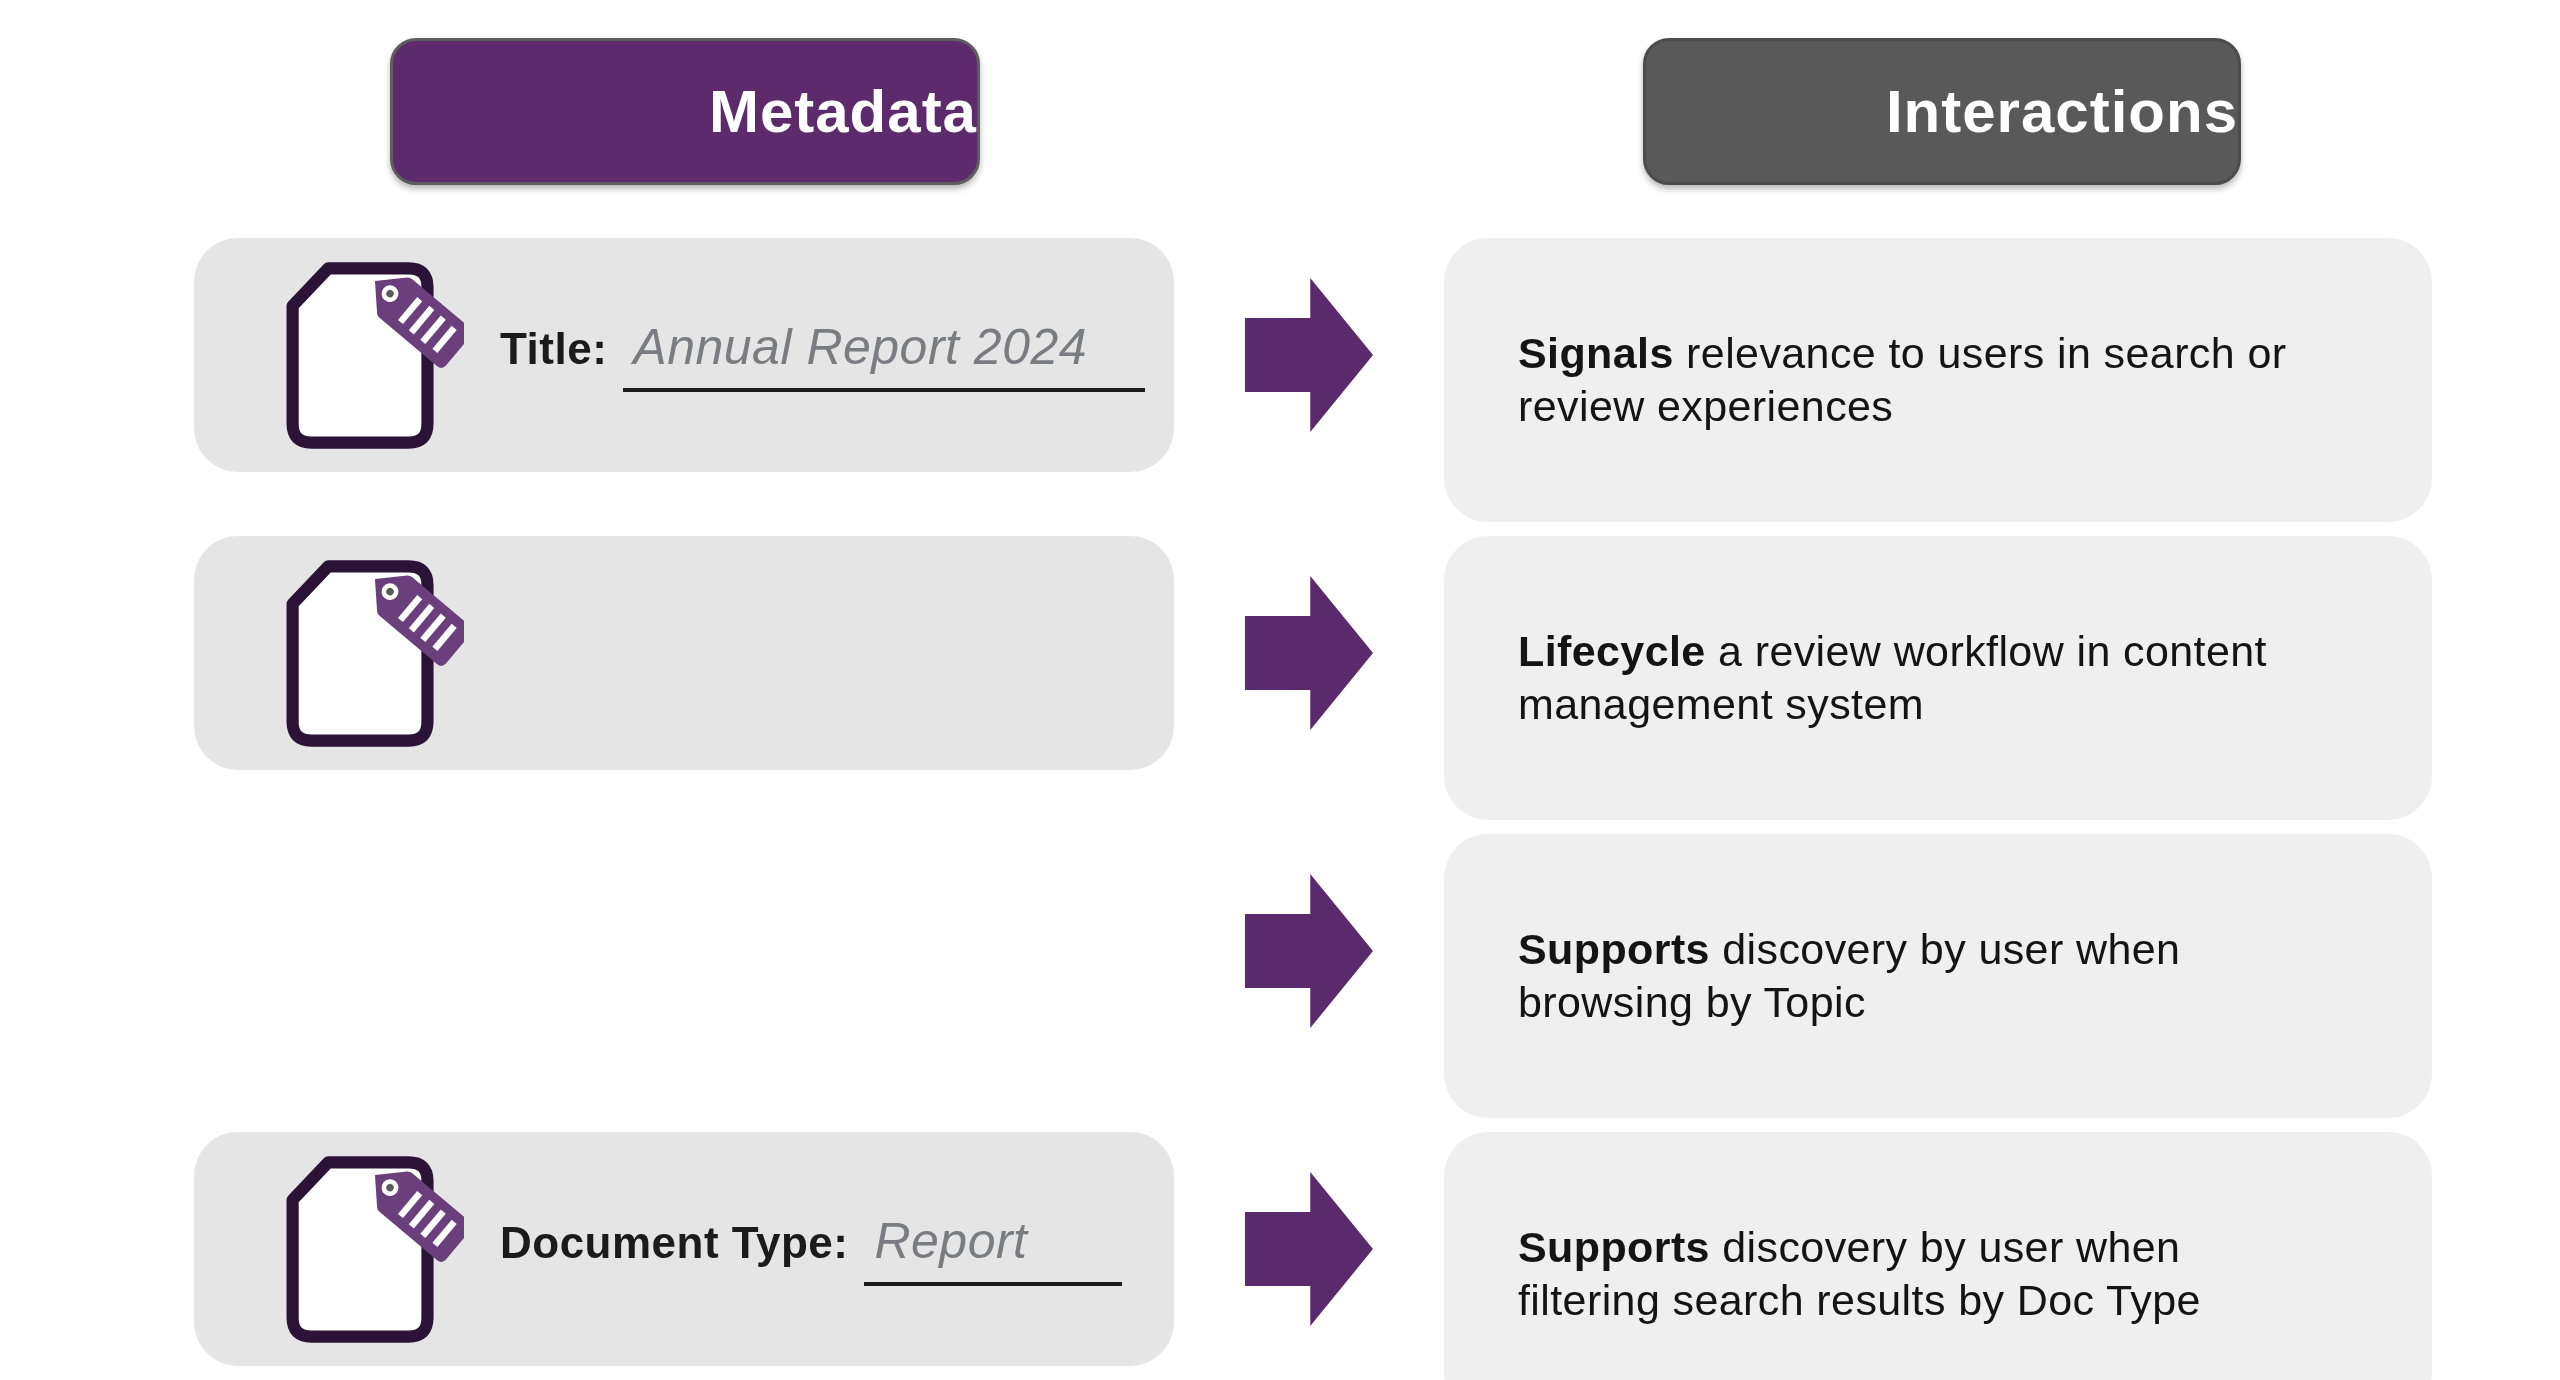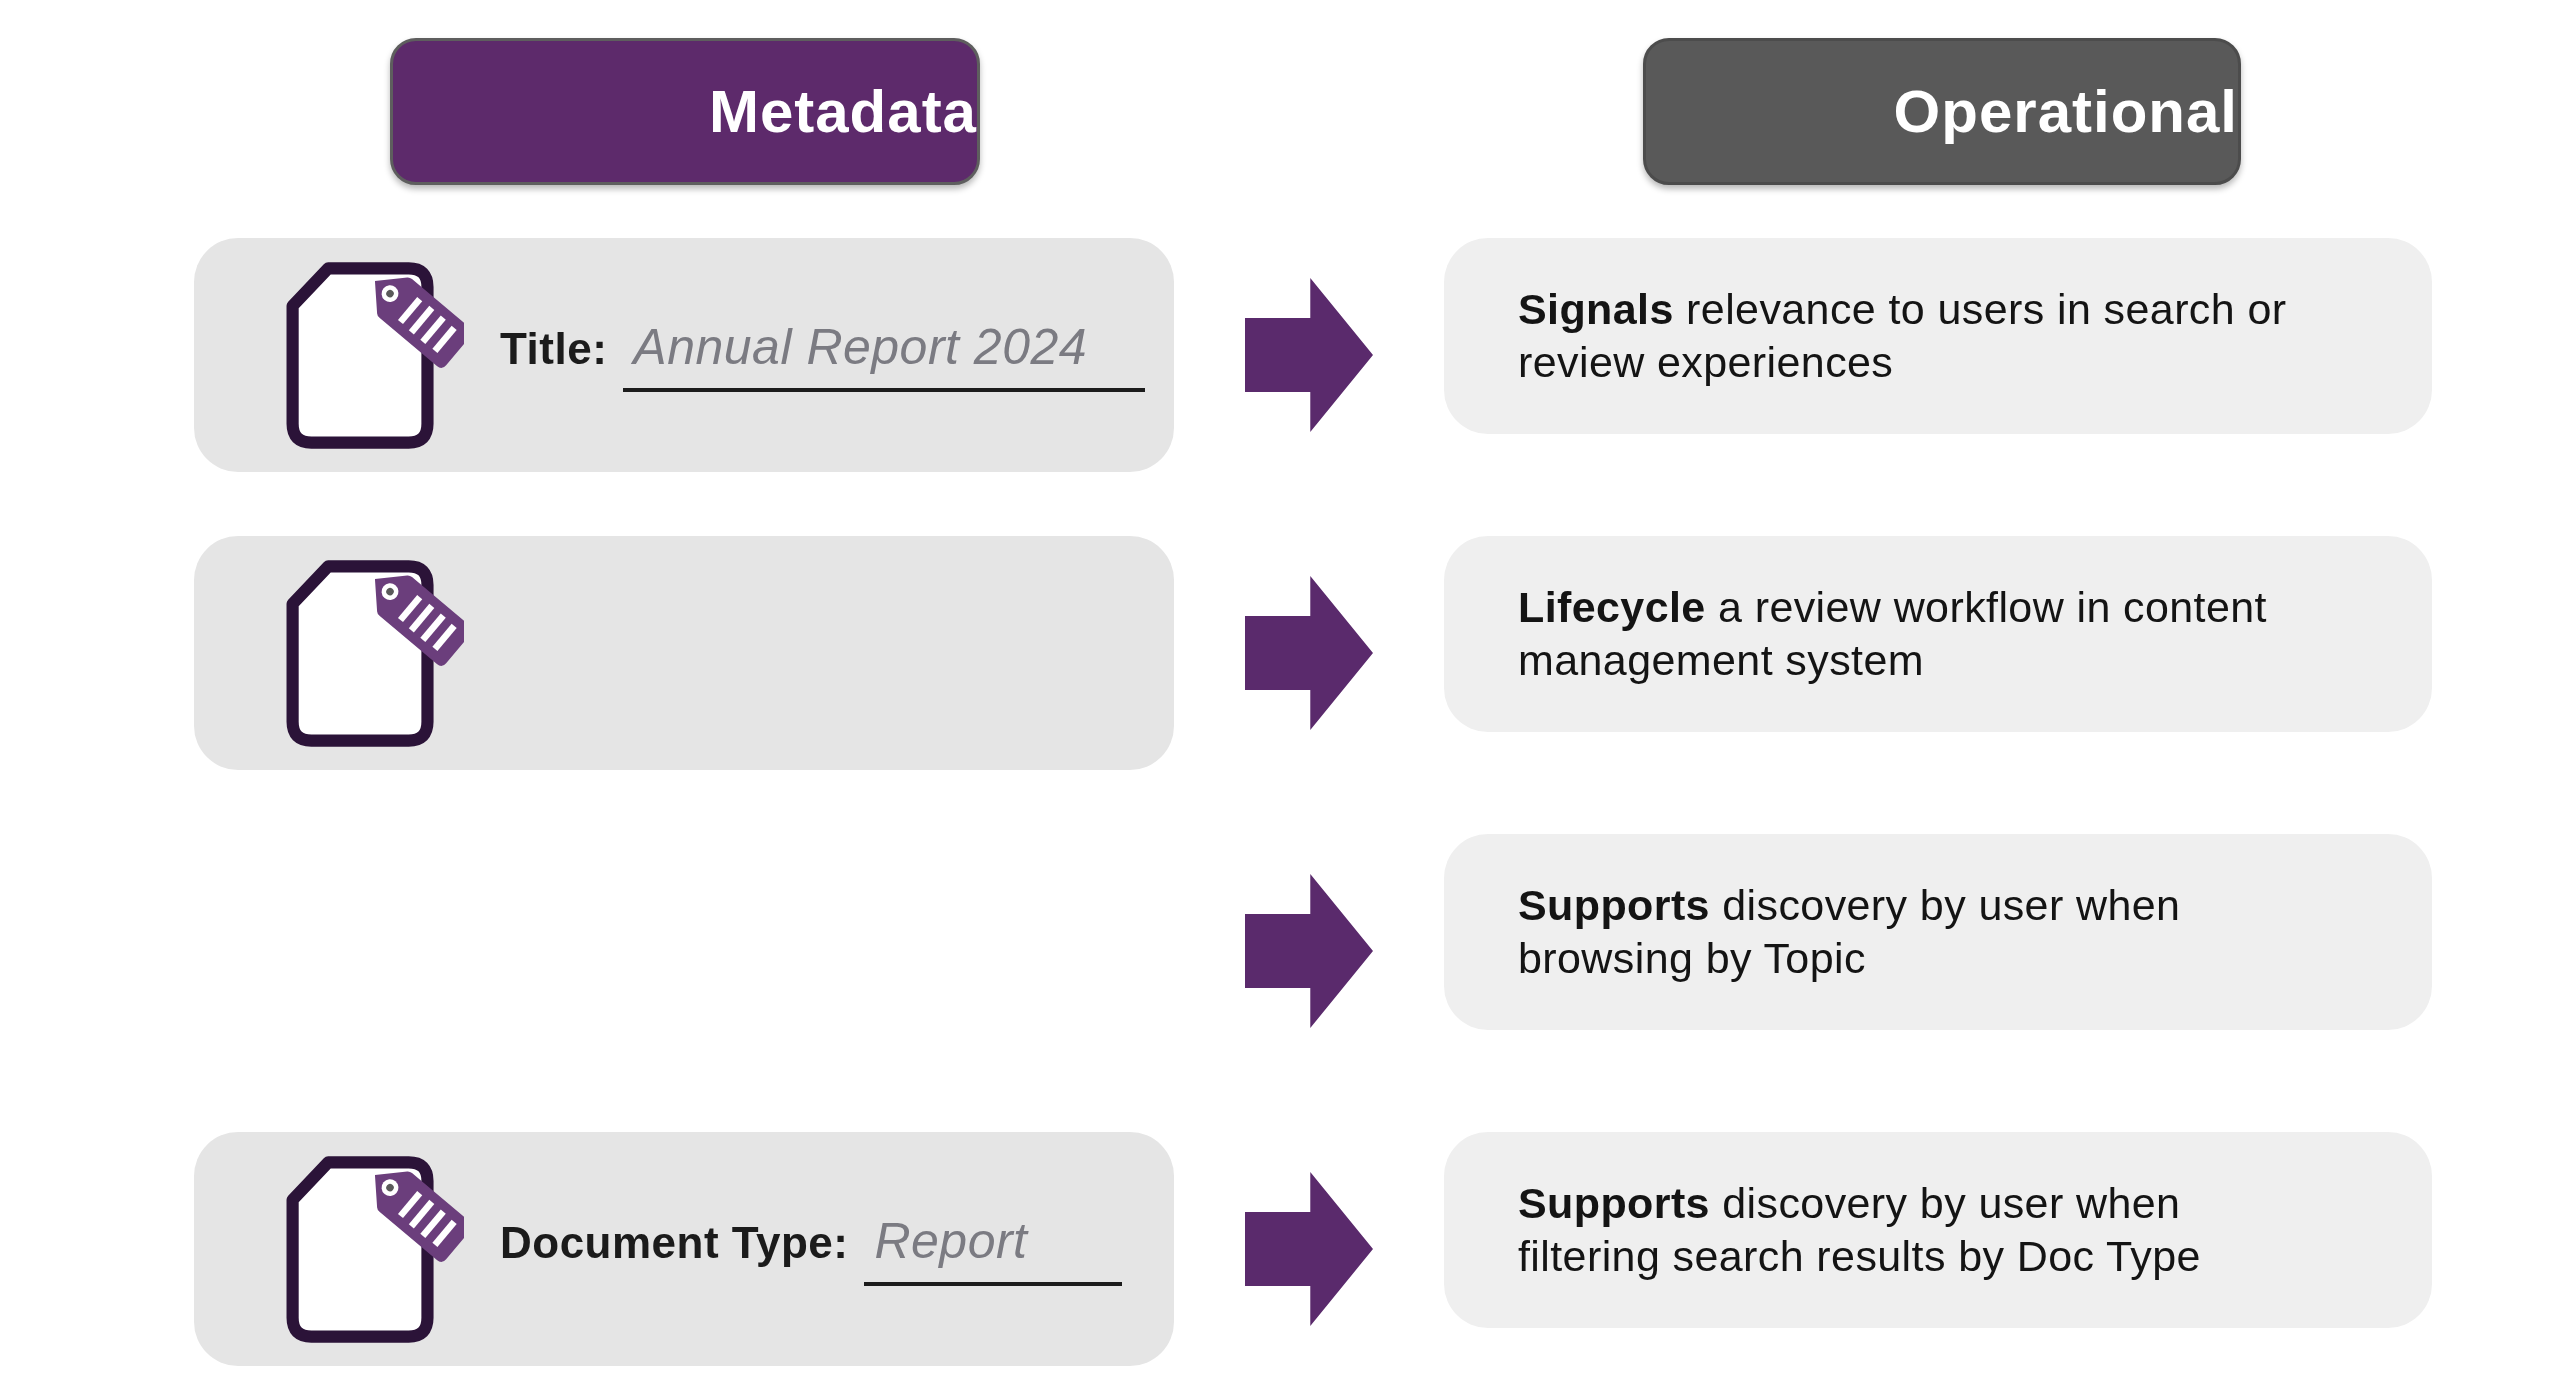--- a/index.html
+++ b/index.html
@@ -42,39 +42,39 @@
     padding:0 58px 12px 10px;min-width:190px;font-style:italic;
   }
 
   .flow-arrow{
     position:absolute;left:1245px;top:40px;width:128px;height:154px;
     background:#5a2a6c;
     clip-path:polygon(0 26%, 51% 26%, 51% 0, 100% 50%, 51% 100%, 51% 74%, 0 74%);
   }
 
   .inter-card{
-    position:absolute;left:1444px;top:0;width:988px;height:196px;
+    position:absolute;left:1444px;top:0;width:988px;height:284px;
     background:#efefef;border-radius:44px;
     display:flex;align-items:center;
     box-sizing:border-box;padding:0 70px 0 74px;
   }
   .inter-text{font-size:43px;line-height:53px;color:#141414;letter-spacing:.4px;}
   .inter-bold{font-weight:700;}
   .inter-line2{display:block;}
 </style>
 </head>
 <body>
 
 <div id="canvas">
 
   <div class="hdr-badge" id="hdr-metadata">
     <span>Metadata</span>
   </div>
   <div class="hdr-badge" id="hdr-interactions">
-    <span>Operational</span>
+    <span>Interactions</span>
   </div>
 
   <div class="row row-0">
     <div class="meta-card">
       <svg class="doc-icon" viewBox="0 0 205 205">
         <path d="M60,10 H146 Q166,10 166,30 V176 Q166,196 146,196 H42 Q22,196 22,176 V50 Z" fill="#ffffff" stroke="#2b1338" stroke-width="13" stroke-linejoin="round"></path>
         <g transform="translate(126,37) rotate(40)">
           <path d="M-21,0 L3,-25 Q5,-27 8,-27 L88,-27 Q95,-27 95,-20 L95,20 Q95,27 88,27 L8,27 Q5,27 3,25 Z" fill="#6b3e7c"></path>
           <g stroke="#ffffff" stroke-width="7">
             <line x1="28" y1="-16" x2="28" y2="16"></line>

